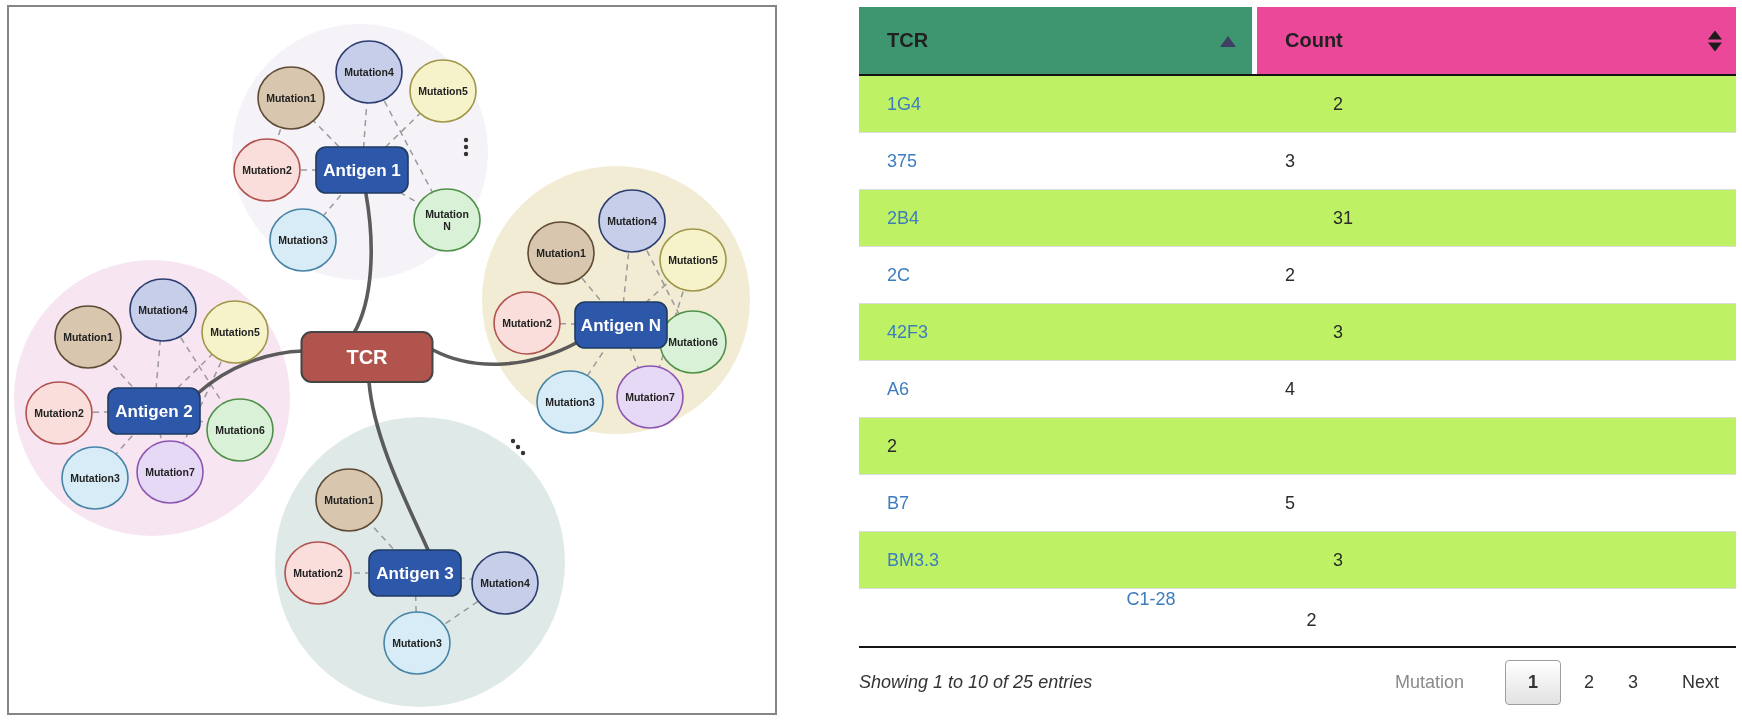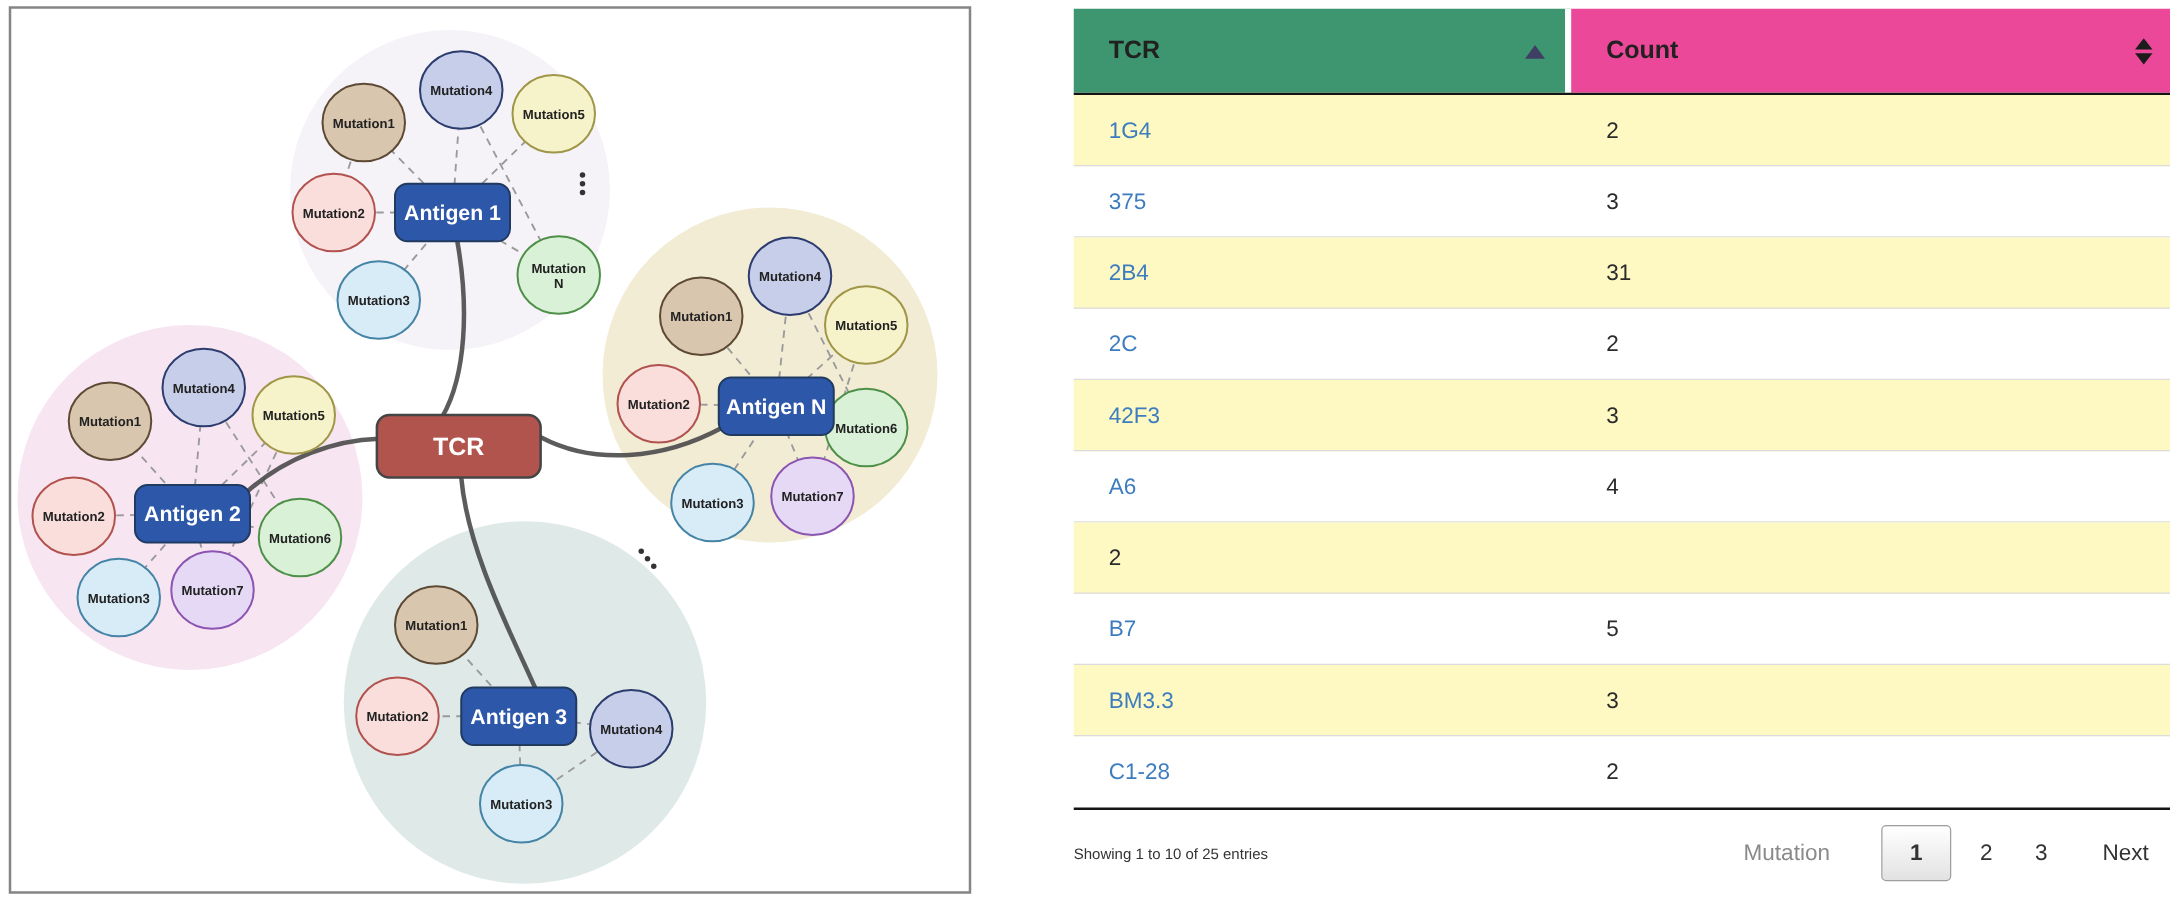--- a/index.html
+++ b/index.html
@@ -31,29 +31,29 @@
       width: 0; height: 0; border-left: 8px solid transparent; border-right: 8px solid transparent;
       border-bottom: 11px solid #3f3f63; }
   .sort-both { position: absolute; right: 14px; top: 50%; transform: translateY(-50%); }
   .sort-both i { display: block; width: 0; height: 0;
       border-left: 7px solid transparent; border-right: 7px solid transparent; }
   .sort-both .up { border-bottom: 9px solid #1c1c1c; margin-bottom: 3px; }
   .sort-both .down { border-top: 9px solid #1c1c1c; }
 
   .tbody { border-bottom: 2px solid #141414; }
   .trow { display: flex; height: 57px; align-items: center; border-bottom: 1px solid #dcdcdc; }
-  .trow:last-child { border-bottom: none; }
-  .trow.odd { background: #fef9c3; }
+  .trow:last-child { border-bottom: none; flex-direction: column; }
+  .trow.odd { background: #bef264; gap: 48px; }
   .td { font-size: 18px; padding-left: 28px; }
   .td-tcr { width: 398px; }
   .td-count { flex: 1; color: #2b2b2b; }
   .td-tcr a { color: #3d7dbf; text-decoration: none; cursor: pointer; }
 
   .tfoot { display: flex; justify-content: space-between; align-items: center; margin-top: 12px; }
-  .table-info { font-size: 12px; color: #333; }
+  .table-info { font-size: 18px; color: #333; font-style: italic; }
   .pagination { display: flex; align-items: center; }
   .page-btn { font-size: 18px; color: #333; padding: 11px 17px; cursor: pointer; user-select: none; }
   .page-btn.prev { color: #8a8a8a; margin-right: 18px; }
   .page-btn.next { margin-left: 10px; }
   .page-btn.current { border: 1px solid #9e9e9e; border-radius: 4px; font-weight: bold;
       padding: 11px 22px; margin: 0 6px;
       background: linear-gradient(to bottom, #ffffff 0%, #e2e2e2 100%); }
 </style>
 </head>
 <body>

